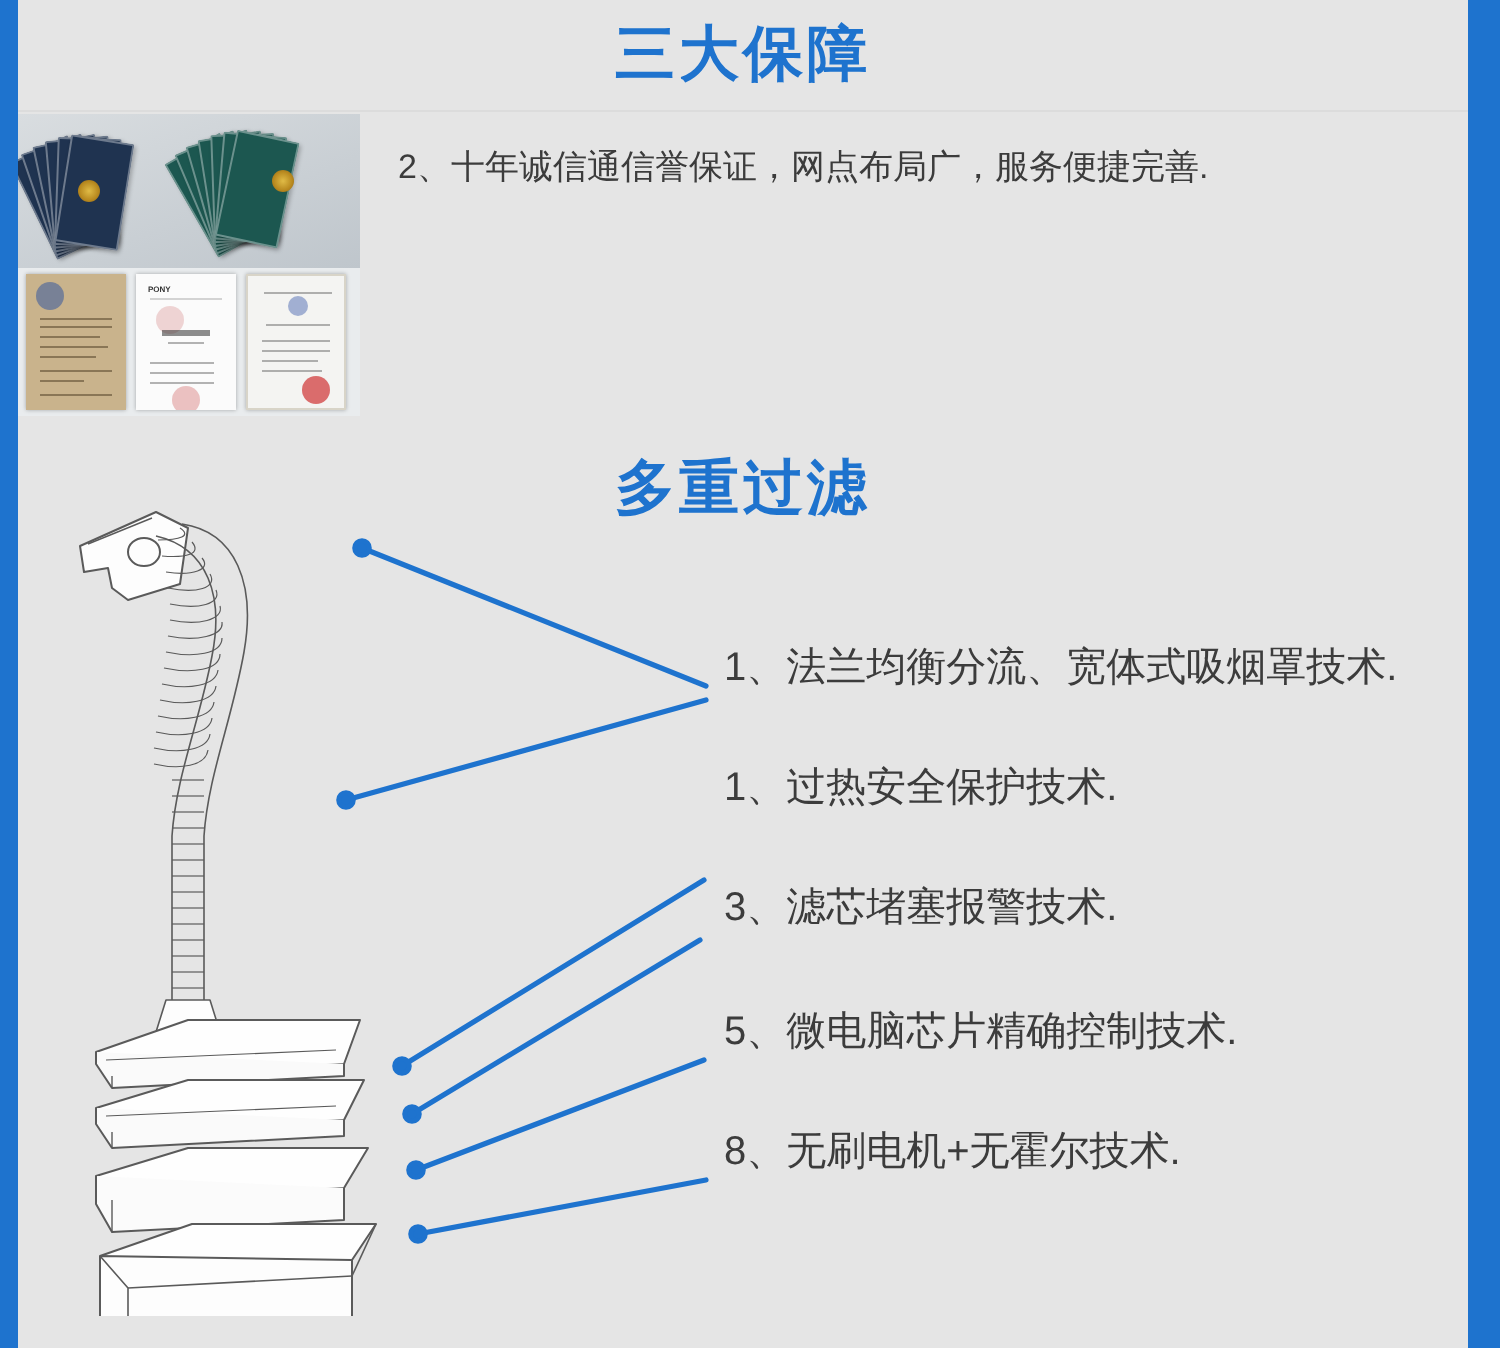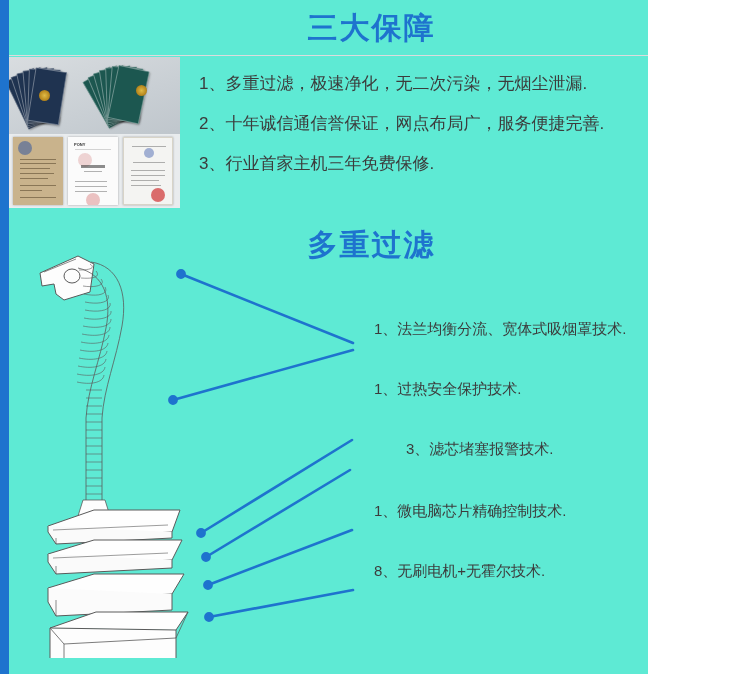--- a/index.html
+++ b/index.html
@@ -5,23 +5,23 @@
   html, body {
     margin: 0;
     padding: 0;
     background: #ffffff;
   }
   body {
     font-family: "Liberation Sans", "DejaVu Sans", sans-serif;
   }
   .page {
     position: relative;
-    width: 648px;
+    width: 750px;
     height: 674px;
-    background: #5eead4;
+    background: #e5e5e5;
     overflow: hidden;
   }
   
   .rail {
     position: absolute;
     top: 0;
     width: 9px;
     height: 674px;
     background: #1E73CE;
   }
@@ -163,28 +163,28 @@
     height: 410px;
   }
   .tech-list {
     position: absolute;
     left: 362px;
     top: 320px;
     width: 372px;
   }
   .tech-list .li {
     position: absolute;
-    left: 12px;
-    font-size: 15px;
+    left: 0;
+    font-size: 20px;
     color: #3c3c3c;
     white-space: nowrap;
   }
   .t1 { top: 0px; }
   .t2 { top: 60px; }
-  .t3 { top: 120px; margin-left: 32px; }
+  .t3 { top: 120px; }
   .t4 { top: 182px; }
   .t5 { top: 242px; }
 
   .connectors {
     position: absolute;
     left: 0; top: 0;
     width: 750px; height: 674px;
     pointer-events: none;
   }
 </style>
@@ -258,23 +258,21 @@
           <div class="ln" style="top:32px; width:34px; left:7px;"></div>
           <div class="ln" style="top:37px; width:34px; left:7px;"></div>
           <div class="ln" style="top:42px; width:28px; left:7px;"></div>
           <div class="ln" style="top:47px; width:30px; left:7px;"></div>
           <div class="stamp" style="left:27px; top:50px; background:rgba(205,35,35,.65);"></div>
         </div>
       </div>
     </div>
 
     <div class="sec1-list">
-      <div class="li">1、多重过滤，极速净化，无二次污染，无烟尘泄漏.</div>
       <div class="li">2、十年诚信通信誉保证，网点布局广，服务便捷完善.</div>
-      <div class="li">3、行业首家主机三年免费保修.</div>
     </div>
   </div>
 
   <div class="sec2-title">多重过滤</div>
 
   <div class="diagram">
     <svg width="340" height="410" viewBox="0 0 340 410" fill="none" stroke="#5a5a5a" stroke-width="1" stroke-linejoin="round">
 
       <g>
         <path d="M20 25 L58 8 L74 16 L70 44 L44 52 L36 46 L34 36 L22 38 Z" fill="#fdfdfd"></path>
@@ -402,17 +400,17 @@
 
       <line x1="209" y1="617" x2="353" y2="590"></line>
       <circle cx="209" cy="617" r="3.6"></circle>
     </g>
   </svg>
 
   <div class="tech-list">
     <div class="li t1">1、法兰均衡分流、宽体式吸烟罩技术.</div>
     <div class="li t2">1、过热安全保护技术.</div>
     <div class="li t3">3、滤芯堵塞报警技术.</div>
-    <div class="li t4">1、微电脑芯片精确控制技术.</div>
+    <div class="li t4">5、微电脑芯片精确控制技术.</div>
     <div class="li t5">8、无刷电机+无霍尔技术.</div>
   </div>
 
 </div>
 
 </body></html>

